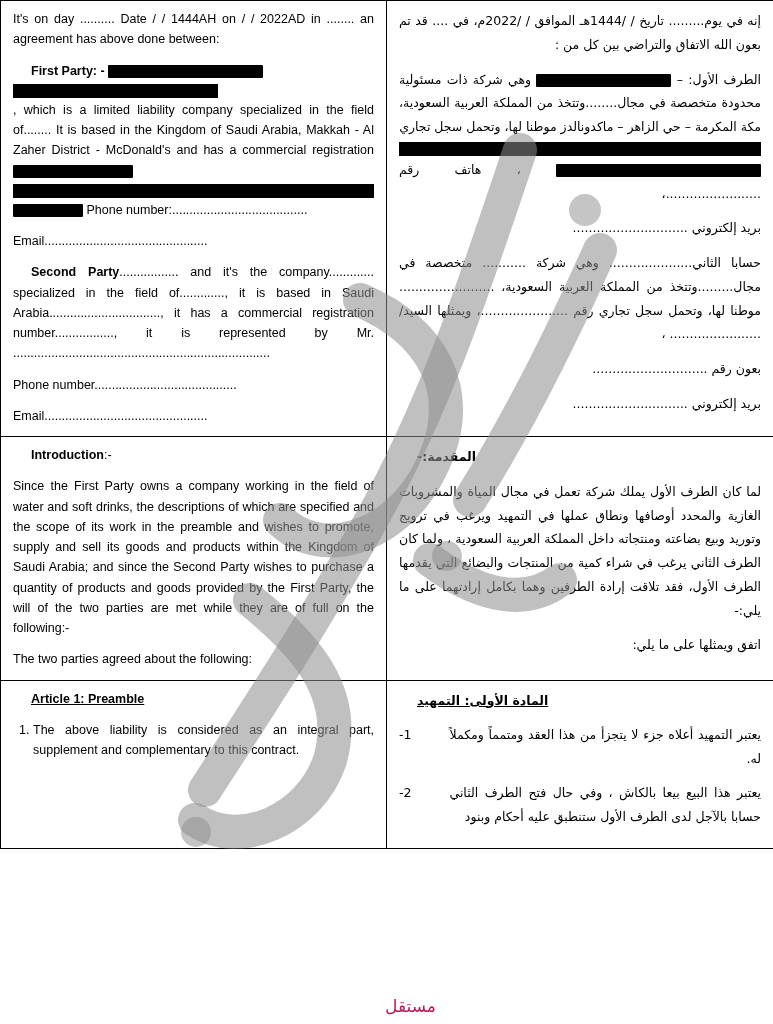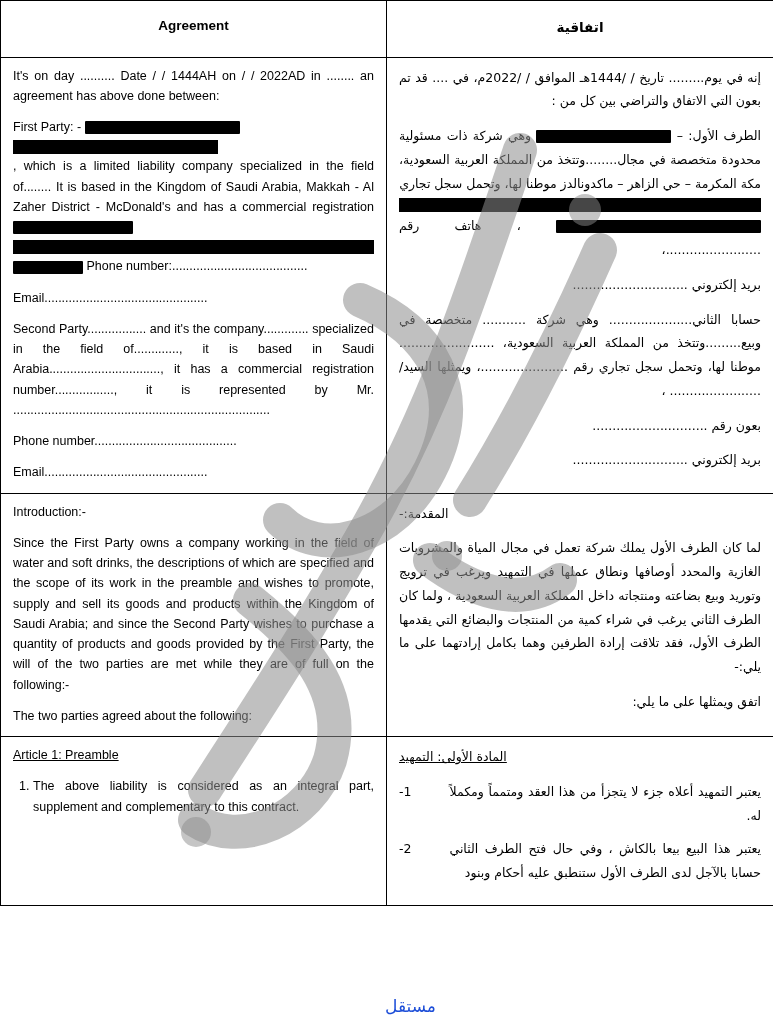--- a/index.html
+++ b/index.html
@@ -45,21 +45,21 @@
     font-size: 12.5px;
     line-height: 1.62;
   }
   .ar {
     direction: rtl;
     text-align: justify;
     font-size: 12.5px;
     line-height: 1.9;
     font-family: "DejaVu Sans", sans-serif;
   }
-  .bold { font-weight: normal; }
+  .bold { font-weight: bold; margin-left: 18px; }
   .u { text-decoration: underline; }
 
   .hdr {
     font-weight: bold;
     font-size: 13.5px;
     text-align: center;
     padding-top: 6px;
     padding-bottom: 6px;
   }
 
@@ -121,45 +121,37 @@
   }
   .watermark svg { display: block; }
 
   .footer-brand {
     position: absolute;
     left: 0;
     right: 0;
     bottom: 8px;
     text-align: center;
     z-index: 6;
-    color: #1d4ed8;
+    color: #be185d;
     font-size: 15px;
     letter-spacing: 0.5px;
     font-family: "DejaVu Sans", sans-serif;
     margin-left: 48px;
   }
   .footer-brand .brand-ar { font-size: 17px; display: block; line-height: 1.1; }
   .footer-brand .brand-en { font-size: 11px; display: block; letter-spacing: 1px; }
 </style>
 </head>
 <body>
 
 <div class="page">
 
   <table class="doc-table">
 
     <tbody>
-        <tr>
-      <td class="col-en">
-        <div class="hdr en">Agreement</div>
-      </td>
-      <td class="col-ar">
-        <div class="hdr ar">اتفاقية</div>
-      </td>
-    </tr>
 
     <tr>
       <td class="col-en">
         <div class="en">
           <p>It's on day .......... Date   /    / 1444AH on  /    / 2022AD in ........ an agreement has above done between:</p>
 
           <p>
             <span class="bold">First   Party:  -</span>
             <span class="redact r1"></span>
             <span class="block-redact w-mid"></span>
@@ -174,34 +166,34 @@
           <p>
             <span class="bold">Second Party</span><span>................. and it's the company............. specialized in the field of............., it is based in Saudi Arabia................................, it has a commercial registration number................., it is represented by Mr. ..........................................................................</span>
           </p>
           <p>Phone number.........................................</p>
           <p>Email...............................................</p>
         </div>
       </td>
 
       <td class="col-ar">
         <div class="ar">
-          <p>إنه في يوم......... تاريخ / /1444هـ الموافق / /2022م، في .... قد تم بعون التي الاتفاق والتراضي بين كل من :</p>
+          <p>إنه في يوم......... تاريخ / /1444هـ الموافق / /2022م، في .... قد تم بعون الله الاتفاق والتراضي بين كل من :</p>
 
           <p>
             <span>الطرف الأول: –</span>
             <span class="redact r3"></span>
             <span>وهي شركة ذات مسئولية محدودة  متخصصة في مجال........وتتخذ من المملكة العربية السعودية، مكة المكرمة – حي الزاهر – ماكدونالدز موطنا لها، وتحمل سجل تجاري</span>
             <span class="block-redact w-full"></span>
             <span class="redact r7"></span>
             <span>، هاتف رقم ........................، </span>
           </p>
           <p>بريد إلكتروني .............................</p>
 
           <p>
-            <span>حسابا الثاني</span><span>..................... وهي شركة ........... متخصصة في وبيع.........وتتخذ من المملكة العربية السعودية، ........................ موطنا لها، وتحمل سجل تجاري رقم ......................، ويمثلها السيد/ ....................... ،</span>
+            <span>حسابا الثاني</span><span>..................... وهي شركة ........... متخصصة في مجال.........وتتخذ من المملكة العربية السعودية، ........................ موطنا لها، وتحمل سجل تجاري رقم ......................، ويمثلها السيد/ ....................... ،</span>
           </p>
           <p>بعون رقم .............................</p>
           <p>بريد إلكتروني .............................</p>
         </div>
       </td>
     </tr>
 
     <tr>
       <td class="col-en">
         <div class="en">

